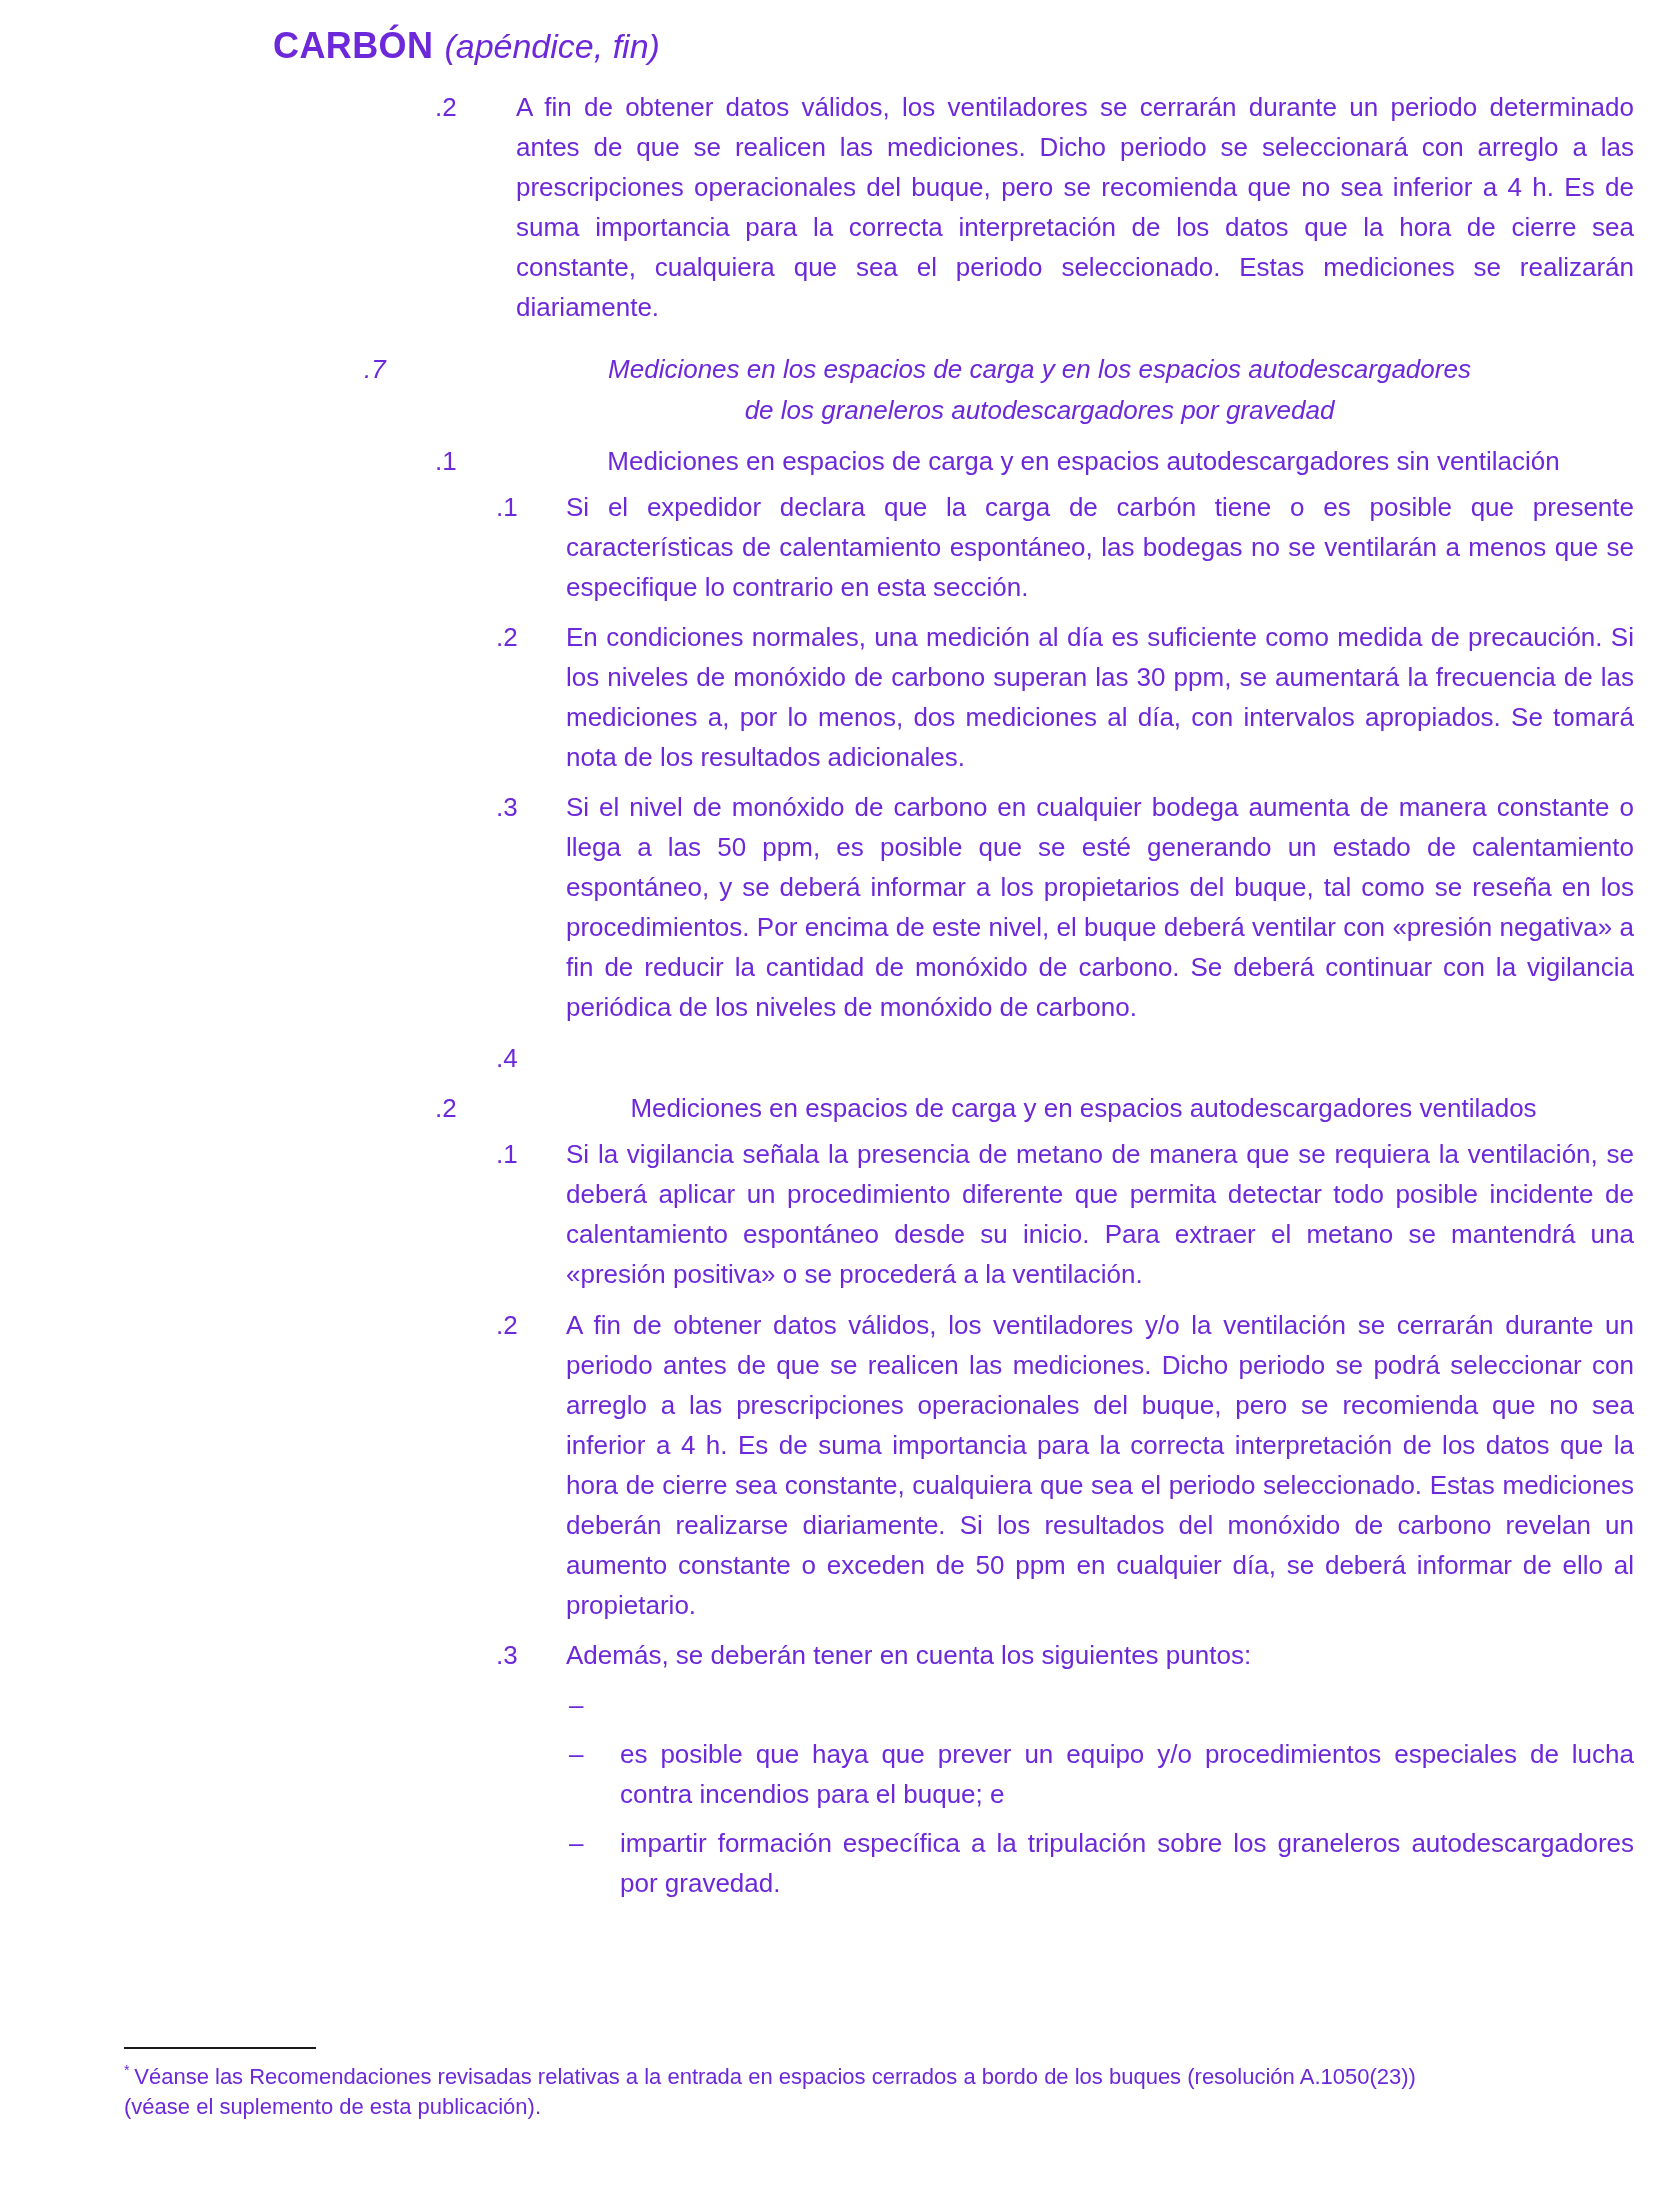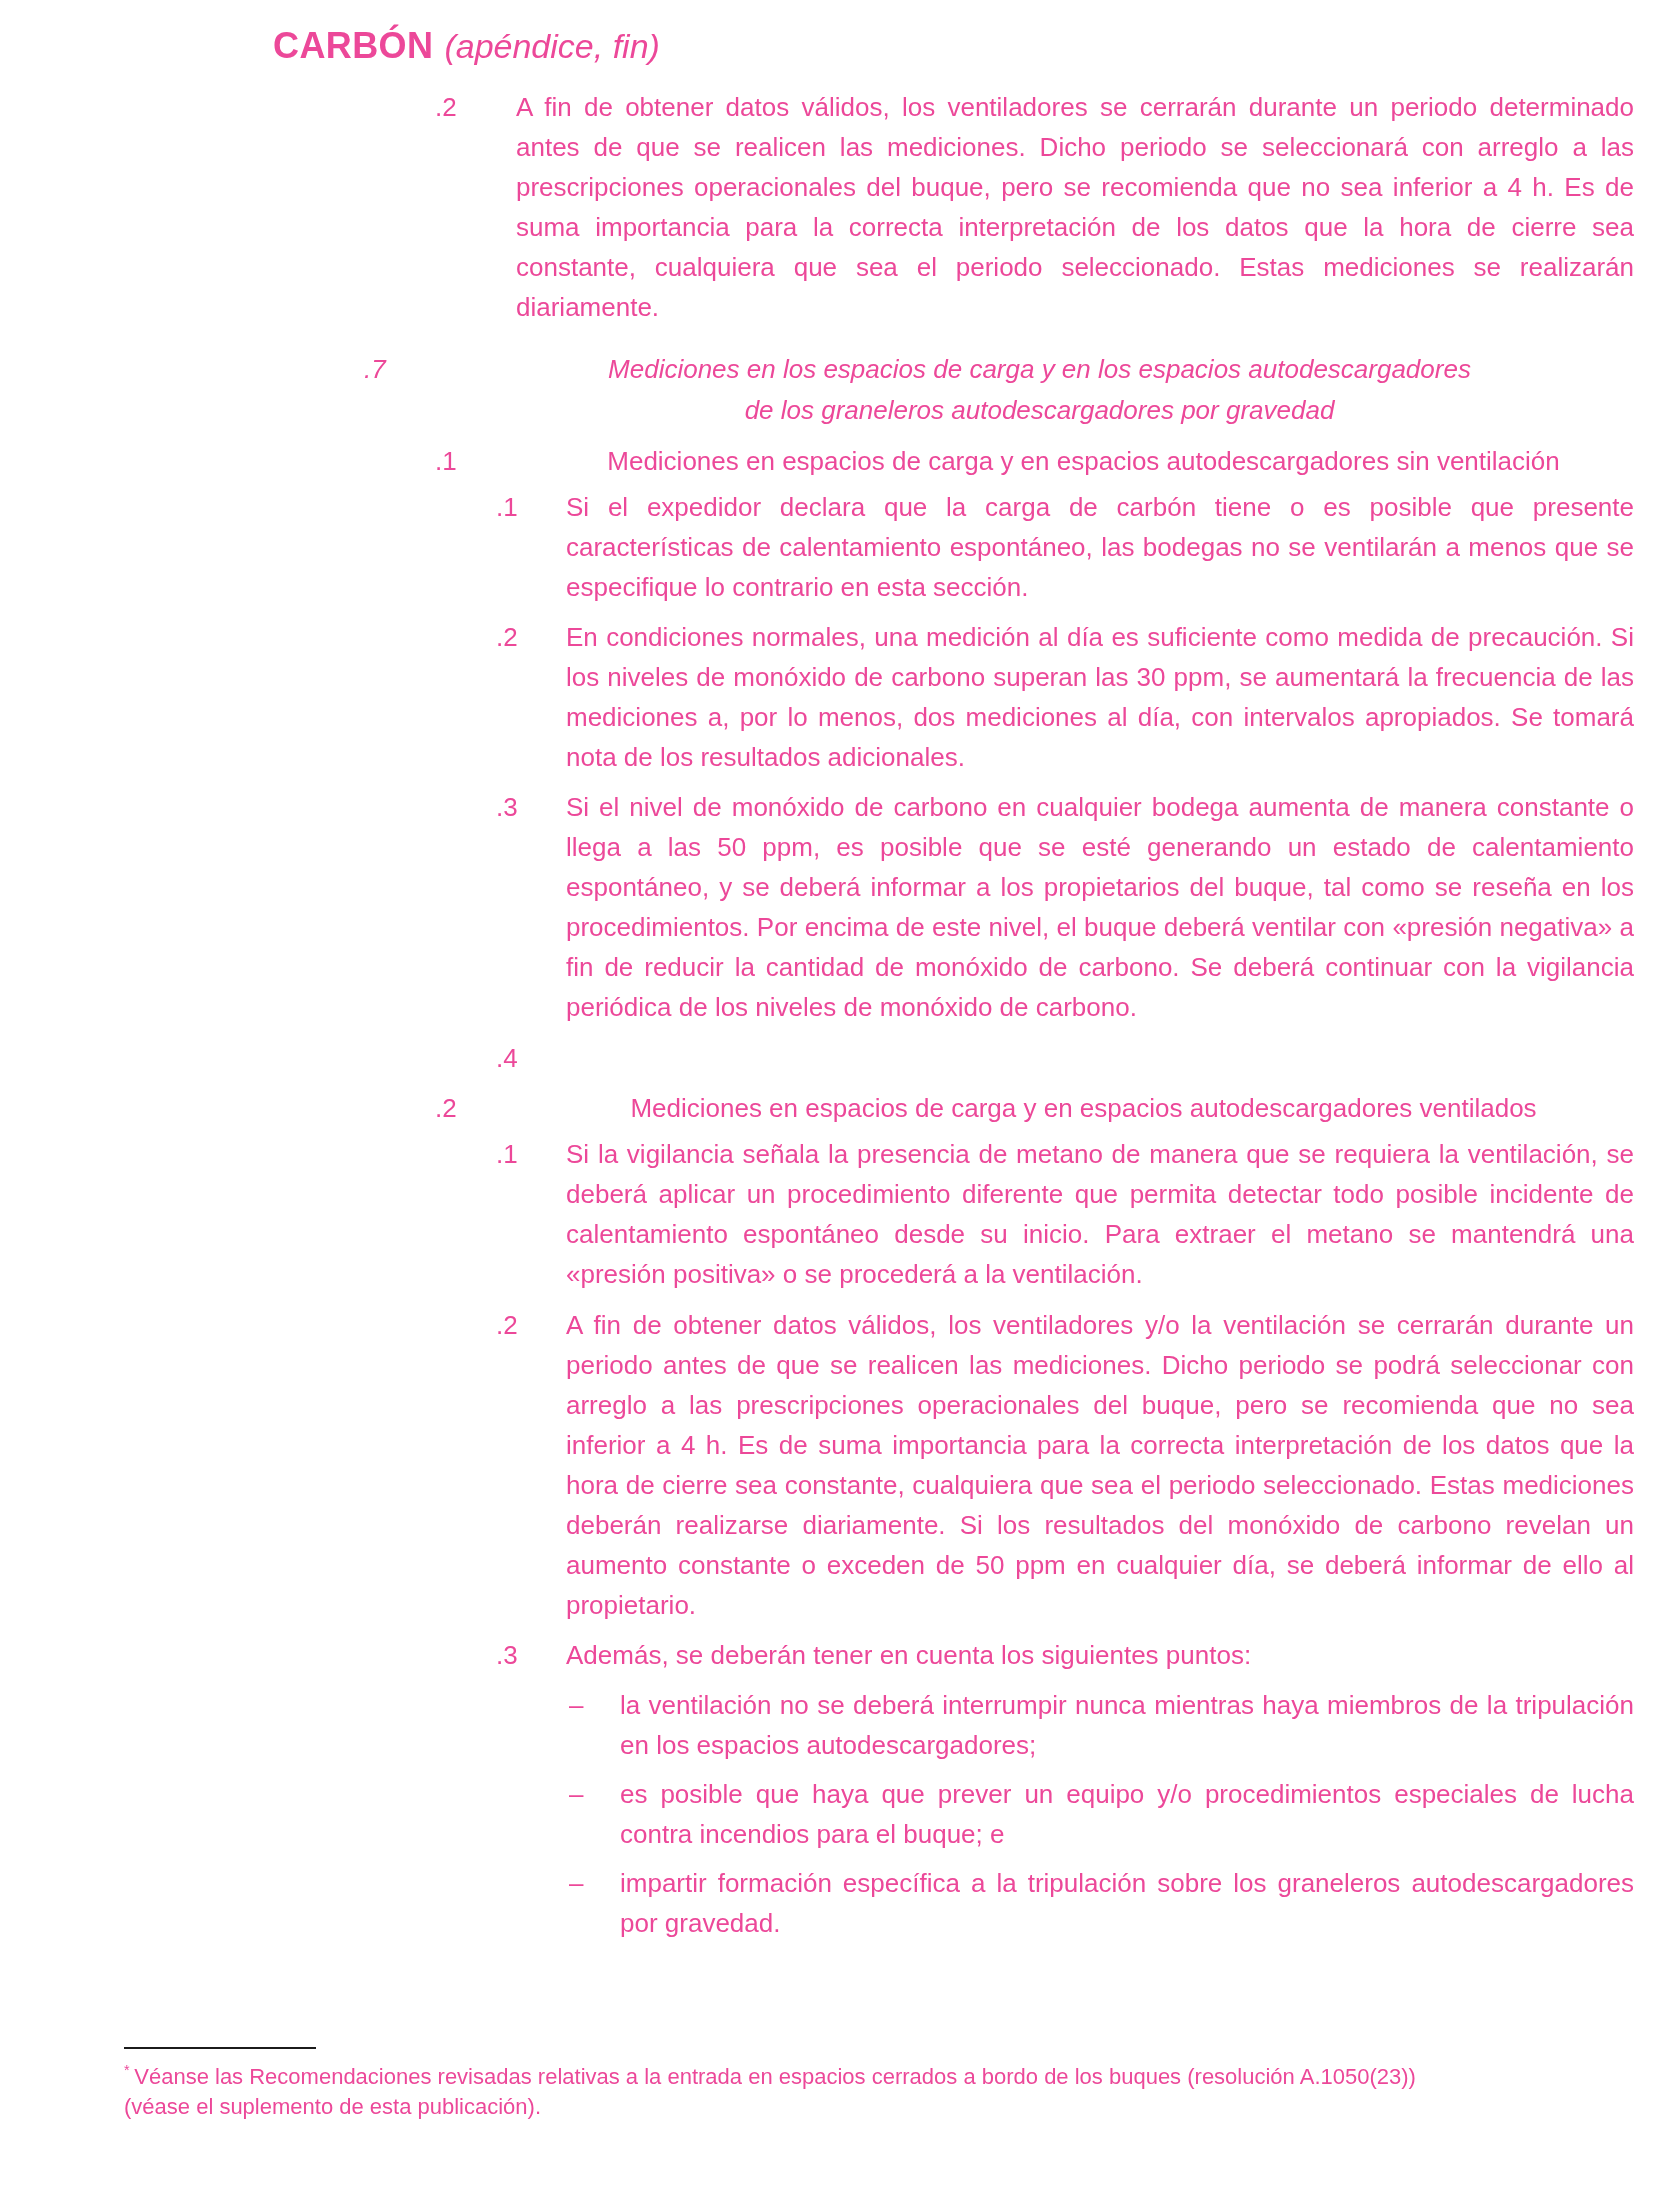--- a/index.html
+++ b/index.html
@@ -6,21 +6,21 @@
     margin: 0;
     padding: 0;
     background: #e8e8e8;
   }
   .page {
     position: relative;
     width: 1673px;
     height: 2194px;
     margin: 0 auto;
     background: #ffffff;
-    color: #ec4899;
+    color: #6d28d9;
     font-family: "Liberation Sans", sans-serif;
     overflow: hidden;
   }
   .doc-title {
     position: absolute;
     left: 273px;
     top: 24px;
     font-size: 36px;
     line-height: 43px;
     white-space: nowrap;
@@ -160,21 +160,20 @@
       <div class="txt">A fin de obtener datos válidos, los ventiladores y/o la ventilación se cerrarán durante un periodo antes de que se realicen las mediciones. Dicho periodo se podrá seleccionar con arreglo a las prescripciones operacionales del buque, pero se recomienda que no sea inferior a 4 h. Es de suma importancia para la correcta interpretación de los datos que la hora de cierre sea constante, cualquiera que sea el periodo seleccionado. Estas mediciones deberán realizarse diariamente. Si los resultados del monóxido de carbono revelan un aumento constante o exceden de 50 ppm en cualquier día, se deberá informar de ello al propietario.</div>
     </div>
 
     <div class="block block-item">
       <div class="marker">.3</div>
       <div class="txt">Además, se deberán tener en cuenta los siguientes puntos:</div>
     </div>
 
     <div class="block block-dash">
       <div class="marker">–</div>
-      <div class="txt">la ventilación no se deberá interrumpir nunca mientras haya miembros de la tripulación en los espacios autodescargadores;</div>
     </div>
 
     <div class="block block-dash">
       <div class="marker">–</div>
       <div class="txt">es posible que haya que prever un equipo y/o procedimientos especiales de lucha contra incendios para el buque; e</div>
     </div>
 
     <div class="block block-dash">
       <div class="marker">–</div>
       <div class="txt">impartir formación específica a la tripulación sobre los graneleros autodescargadores por gravedad.</div>

